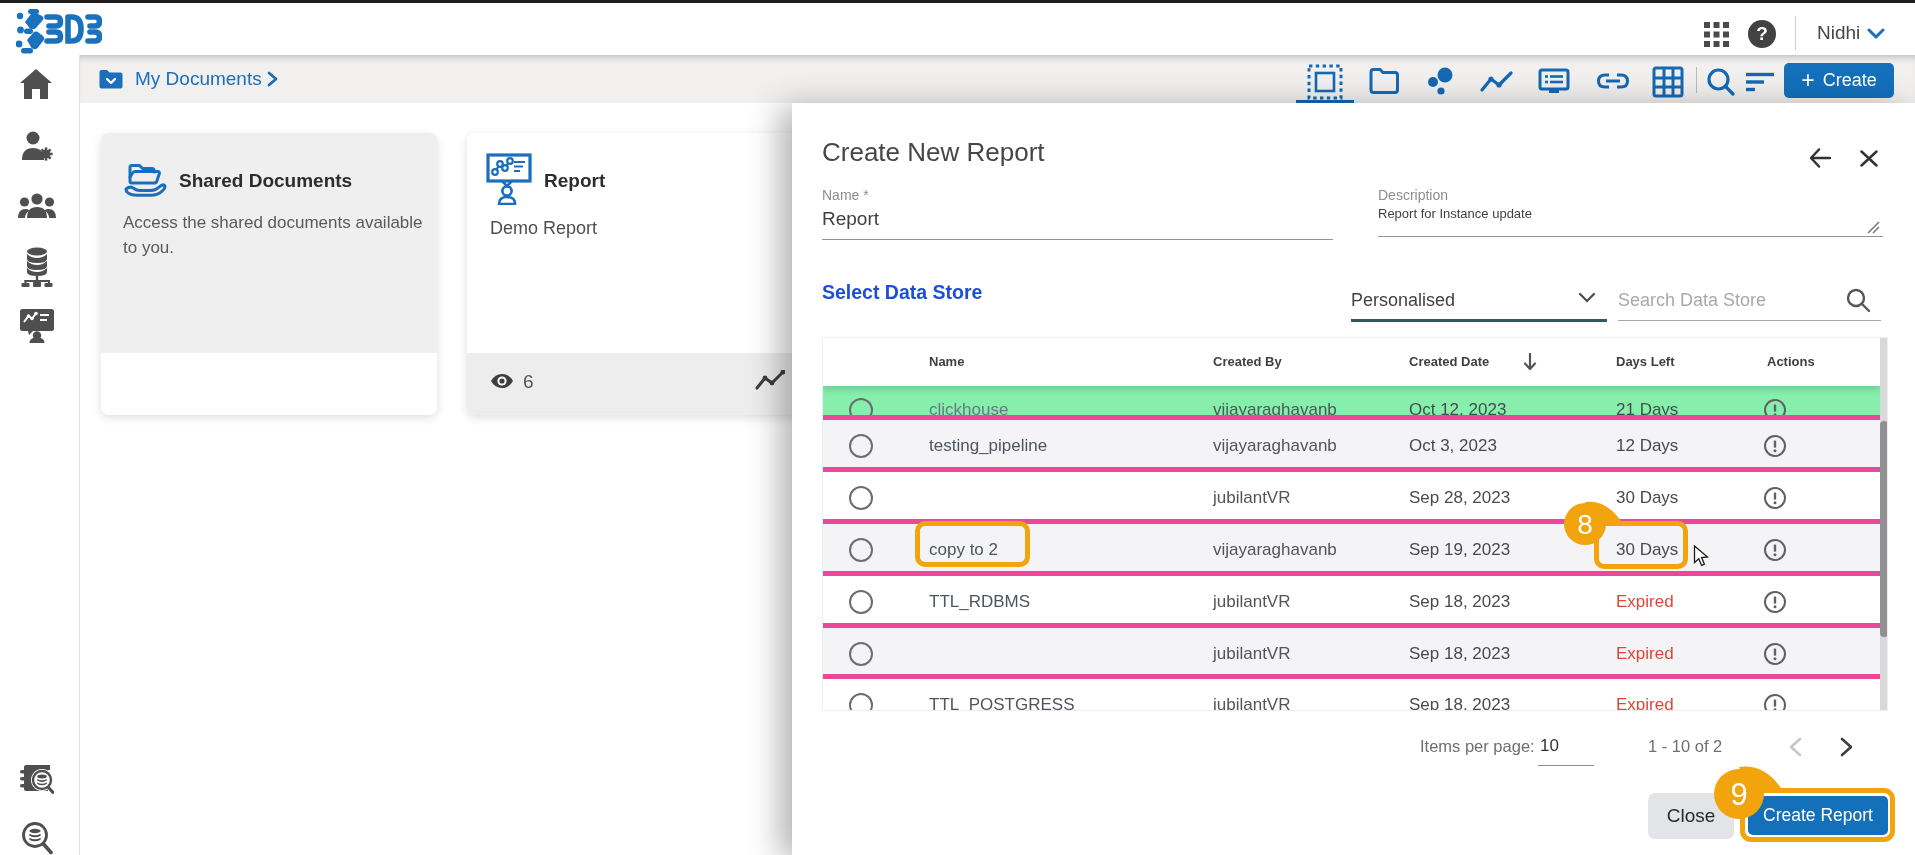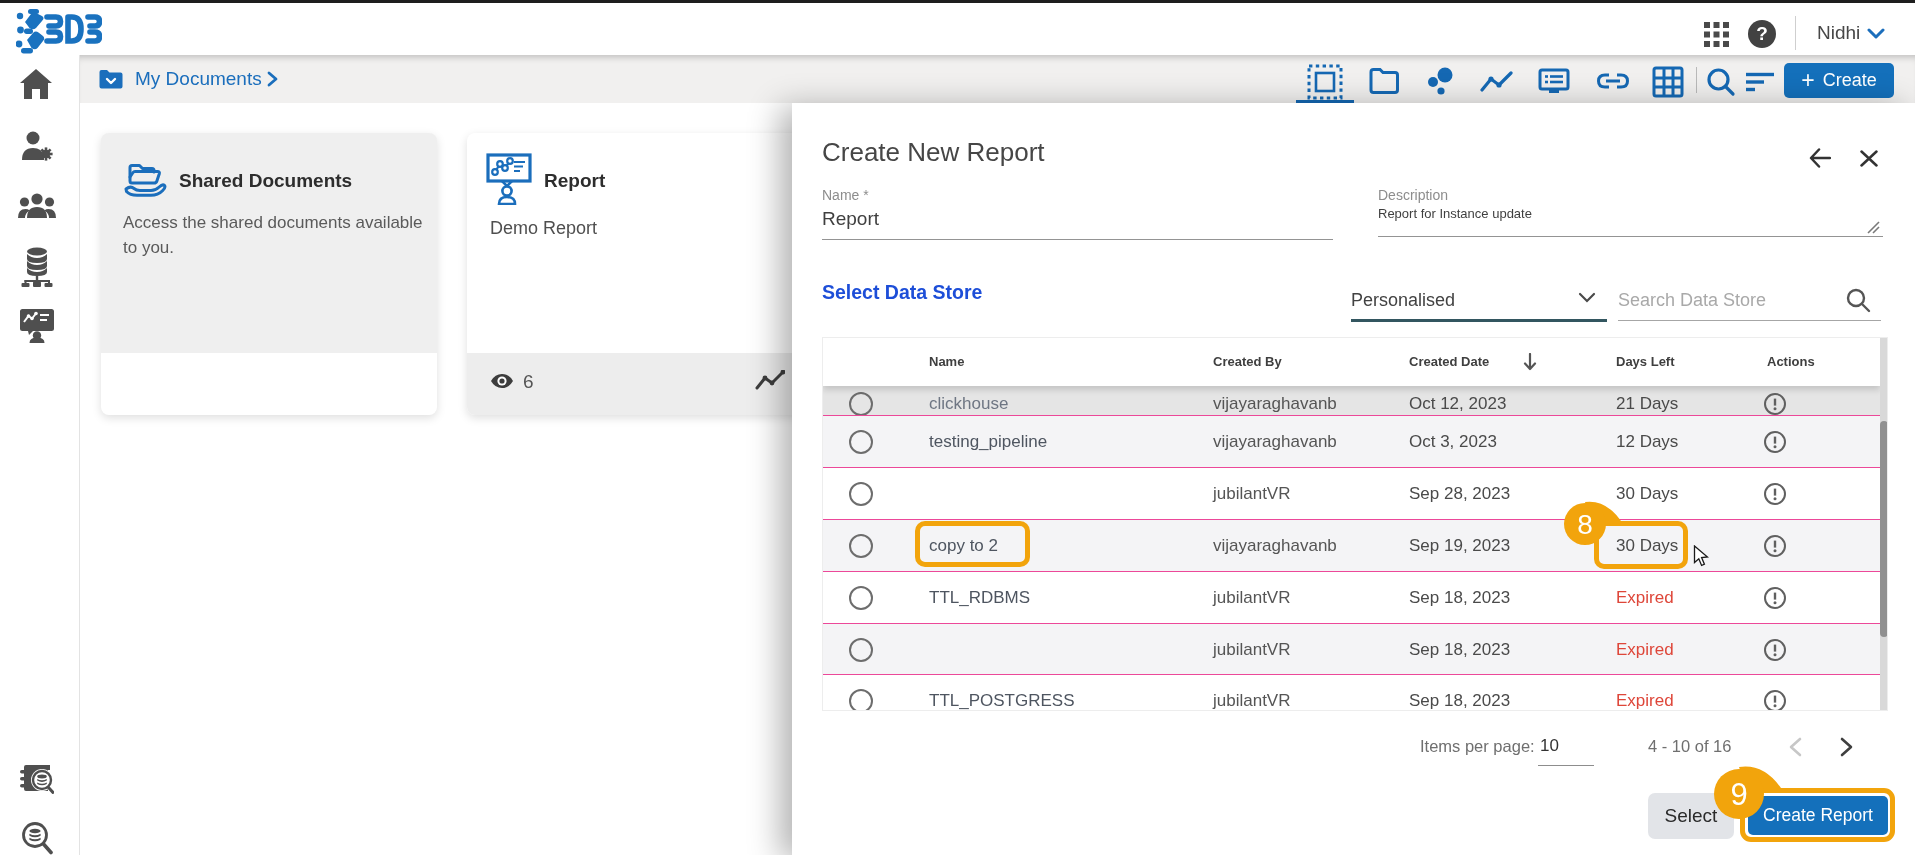--- a/index.html
+++ b/index.html
@@ -9,21 +9,21 @@
   #topstrip { position:absolute; left:0; top:0; width:1915px; height:3px; background:#1e1e1e; z-index:50; }
   #header { position:absolute; left:0; top:3px; width:1915px; height:52px; background:#fff; z-index:40; }
   #sidebar { position:absolute; left:0; top:55px; width:80px; height:800px; background:#fff;
     border-right:1px solid #e3e3e3; z-index:30; }
   #crumbbar { position:absolute; left:80px; top:55px; width:1835px; height:48px; background:#f1f0ef;
     box-shadow:inset 0 7px 7px -5px rgba(0,0,0,0.22); z-index:20; }
   #content { position:absolute; left:81px; top:103px; width:1834px; height:752px; background:#fff; z-index:5; }
   #modal { position:absolute; left:792px; top:103px; width:1123px; height:752px; background:#fff;
     box-shadow:-12px 4px 30px rgba(0,0,0,0.30); z-index:25; }
   .trow { left:0; width:1057px; height:52px; }
-  .trow.sep { border-top:1px solid #ec4899; }
+  .trow.sep { border-top:5px solid #ec4899; }
   .trow .c { position:absolute; top:0; height:52px; line-height:52px; font-size:17px; color:#4e5560; }
   .trow .name { left:106px; }
   .trow .by { left:390px; color:#555; }
   .trow .date { left:586px; color:#4a4a4a; }
   .trow .days { left:793px; color:#4a4a4a; }
   .radio { position:absolute; left:26px; top:14px; width:24px; height:24px; border:2.5px solid #6d6d6d; border-radius:50%; }
   .info { position:absolute; left:940px; top:14px; }
   .c.hd { position:absolute; top:0; height:48px; line-height:48px; font-size:13px; font-weight:700; color:#3f3f3f; }
 </style>
 </head>
@@ -323,21 +323,21 @@
   <div class="abs" style="left:559px; top:216px; width:256px; height:2.5px; background:#335660;"></div>
   <div class="abs" style="left:826px; top:187px; font-size:18px; color:#a9a9a9;">Search Data Store</div>
   <svg class="abs" style="left:1053px; top:184px;" width="26" height="26" viewBox="0 0 26 26">
     <circle cx="11" cy="11" r="8" fill="none" stroke="#555" stroke-width="2.4"></circle>
     <line x1="17" y1="17" x2="24" y2="24" stroke="#555" stroke-width="2.4" stroke-linecap="round"></line>
   </svg>
   <div class="abs" style="left:826px; top:217px; width:263px; height:1px; background:#a6a6a6;"></div>
 
   <div class="abs" style="left:30px; top:234px; width:1066px; height:374px; border:1px solid #ededed; overflow:hidden;">
 
-    <div class="abs trow" style="top:40px; background:#e5e5e5;">
+    <div class="abs trow" style="top:46px; background:#86efac;">
       <div class="radio"></div>
       <div class="c name" style="color:#6e7683;">clickhouse</div>
       <div class="c by">vijayaraghavanb</div>
       <div class="c date">Oct 12, 2023</div>
       <div class="c days">21 Days</div>
       <div class="info"><svg width="24" height="24" viewBox="0 0 24 24">
             <circle cx="12" cy="12" r="10" fill="none" stroke="#606060" stroke-width="2"></circle>
             <line x1="12" y1="6.6" x2="12" y2="13.6" stroke="#606060" stroke-width="2.4"></line>
             <circle cx="12" cy="16.8" r="1.5" fill="#606060"></circle>
           </svg></div>
@@ -425,30 +425,30 @@
       <div class="c hd" style="left:928px;margin-left:16px;">Actions</div>
     </div>
 
     <div class="abs" style="left:1057px; top:0; width:8px; height:374px; background:#d9d9d9;"></div>
     <div class="abs" style="left:1057px; top:83px; width:8px; height:216px; background:#909090; border-radius:4px;"></div>
   </div>
 
   <div class="abs" style="left:628px; top:634px; font-size:16.5px; color:#6f6f6f;">Items per page:</div>
   <div class="abs" style="left:748px; top:633px; font-size:17px; color:#333;">10</div>
   <div class="abs" style="left:746px; top:662px; width:56px; height:1px; background:#8d8d8d;"></div>
-  <div class="abs" style="left:856px; top:634px; font-size:16.5px; color:#6f6f6f;">4 - 10 of 16</div>
+  <div class="abs" style="left:856px; top:634px; font-size:16.5px; color:#6f6f6f;">1 - 10 of 2</div>
   <svg class="abs" style="left:995px; top:634px;" width="18" height="20" viewBox="0 0 18 20">
     <path d="M13 2 L4 10 L13 18" fill="none" stroke="#c7c7c7" stroke-width="2.6" stroke-linecap="round" stroke-linejoin="round"></path>
   </svg>
   <svg class="abs" style="left:1045px; top:634px;" width="18" height="20" viewBox="0 0 18 20">
     <path d="M5 2 L14 10 L5 18" fill="none" stroke="#3f3f3f" stroke-width="2.6" stroke-linecap="round" stroke-linejoin="round"></path>
   </svg>
 
   <div class="abs" style="left:856px; top:690px; width:86px; height:46px; background:#e2e4e8; border-radius:7px;
-       font-size:19px; color:#2a2a2a; text-align:center; line-height:46px;">Select</div>
+       font-size:19px; color:#2a2a2a; text-align:center; line-height:46px;">Close</div>
   <div class="abs" style="left:948px; top:685px; width:155px; height:54px; border:5px solid #f2a40c; border-radius:11px;"></div>
   <div class="abs" style="left:956px; top:693px; width:140px; height:39px; background:#1470bb; border-radius:5px;
        font-size:17.5px; font-weight:500; color:#fff; text-align:center; line-height:39px;">Create Report</div>
   <svg class="abs" style="left:915px; top:658px; z-index:8;" width="90" height="70" viewBox="0 0 90 70">
     <path d="M32 6 Q58 2 76 30 Q60 26 44 40 Z" fill="#f2a40c"></path>
     <circle cx="32" cy="33" r="25" fill="#f2a40c"></circle>
     <text x="32" y="44" text-anchor="middle" font-size="31" fill="#fff" font-family="Liberation Sans">9</text>
   </svg>
 
   <div class="abs" style="left:123px; top:418px; width:115px; height:46px; border:5px solid #f2a40c; border-radius:10px; z-index:6;"></div>

